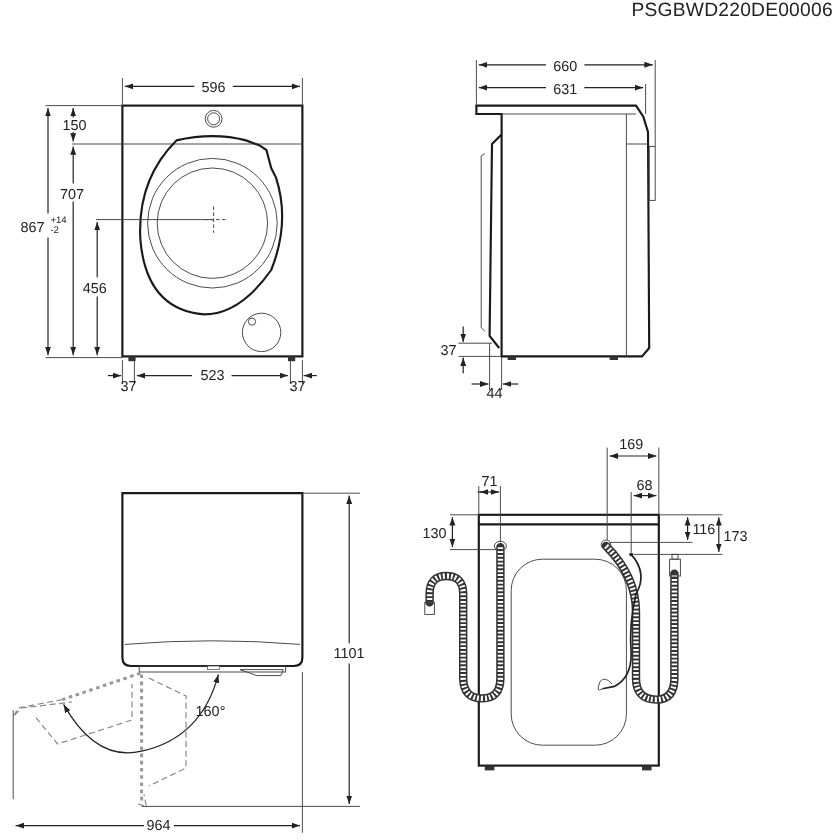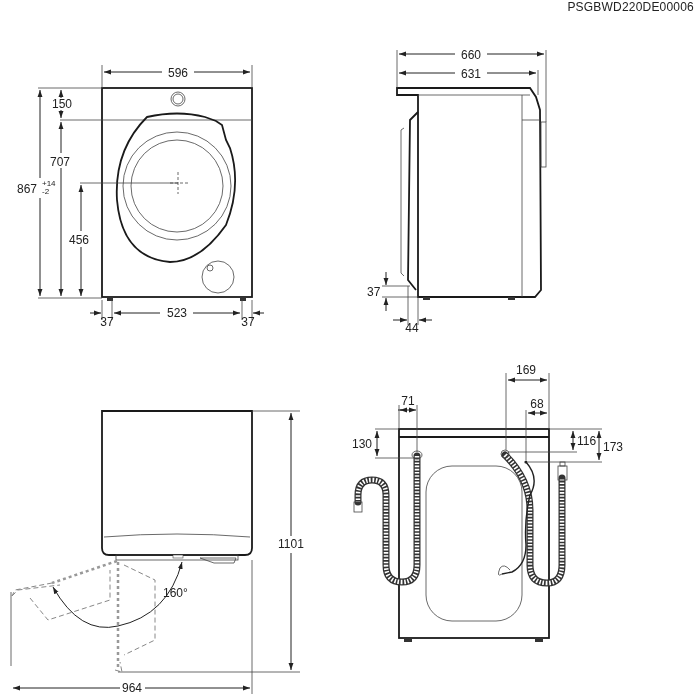--- a/index.html
+++ b/index.html
@@ -1,17 +1,17 @@
 <!DOCTYPE html>
 <html><head>
 <meta charset="utf-8">
 <style>
   html, body { margin:0; padding:0; background:#ffffff; }
   body { width:700px; height:700px; position:relative; overflow:hidden; font-family:"Liberation Sans", sans-serif; }
-  #code { position:absolute; right:6px; top:0px; font-size:12px; color:#222; letter-spacing:0.2px; }
+  #code { position:absolute; right:6px; top:0px; font-size:16px; color:#222; letter-spacing:0.2px; }
   svg { position:absolute; left:0; top:0; }
   .dim { font-family:"Liberation Sans", sans-serif; font-size:12px; fill:#222; }
   .sup { font-size:8px; }
   .line { stroke:#222; fill:none; }
   .thin { stroke:#444; stroke-width:0.8; fill:none; }
   .thick { stroke:#1a1a1a; stroke-width:1.8; fill:none; }
   .dash { stroke:#888; stroke-width:1; fill:none; stroke-dasharray:5 3; }
   .dashthick { stroke:#999; stroke-width:2.5; fill:none; stroke-dasharray:3 3; }
   .hose { stroke:#333; stroke-width:7; fill:none; stroke-linecap:round; }
   .hosein { stroke:#fff; stroke-width:4.5; fill:none; stroke-dasharray:1.6 1.6; stroke-linecap:butt; }

